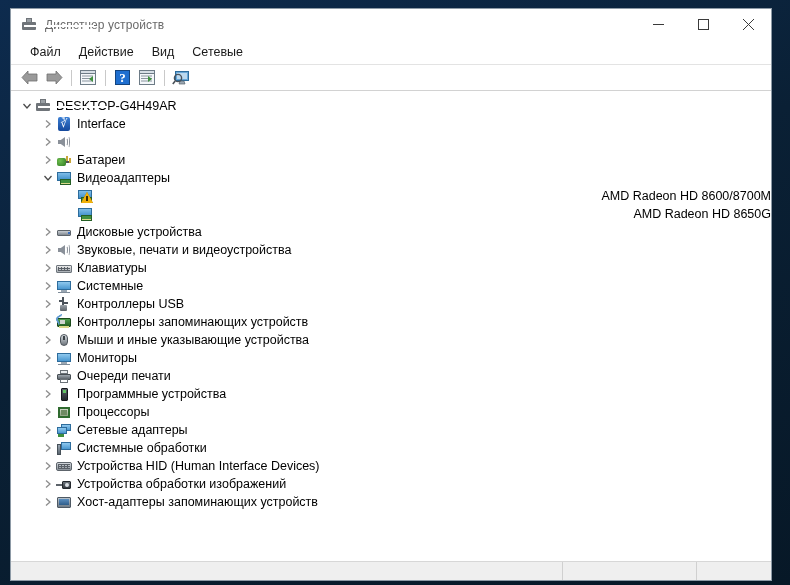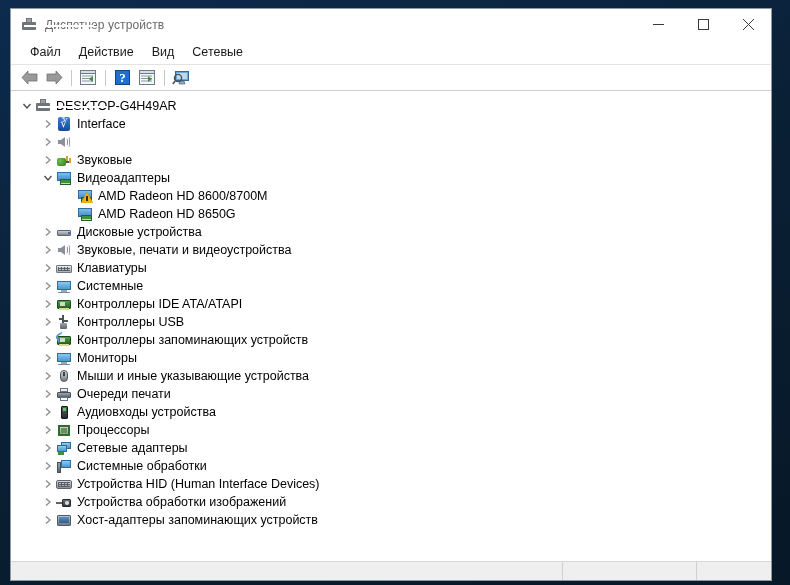--- a/index.html
+++ b/index.html
@@ -128,21 +128,21 @@
     position: relative;
   }
   .node-label {
     font-size: 12.5px;
     color: #000000;
     line-height: 16px;
   }
   
   .d0 { padding-left: 8px; }
   .d1 { padding-left: 29px; }
-  .d2 { padding-left: 66px; }
+  .d2 { padding-left: 66px; justify-content: space-between; }
 
   
   .statusbar {
     height: 19px;
     background: #efefef;
     border-top: 1px solid #d7d7d7;
     display: flex;
     flex: 0 0 auto;
     align-items: stretch;
   }
@@ -628,21 +628,21 @@
         <svg width="10" height="10" viewBox="0 0 10 10">
             <path d="M3,1.5 L7,5 L3,8.5" fill="none" stroke="#8d8d8d" stroke-width="1.3"></path>
           </svg>
       </span>
       <span class="node-icon bat">
         <span class="cord"></span>
           <span class="prong1"></span>
           <span class="prong2"></span>
           <span class="cell"></span>
       </span>
-      <span class="node-label">Звуковые</span>
+      <span class="node-label">Батареи</span>
     </div>
 
     <div class="tree-row d1">
       <span class="chev">
         <svg width="10" height="10" viewBox="0 0 10 10">
             <path d="M1.5,3 L5,7 L8.5,3" fill="none" stroke="#4b4b4b" stroke-width="1.3"></path>
           </svg>
       </span>
       <span class="node-icon adp">
         <span class="screen"></span>
@@ -720,33 +720,20 @@
           </svg>
       </span>
       <span class="node-icon mon">
         <span class="screen"></span>
           <span class="stand"></span>
           <span class="base"></span>
       </span>
       <span class="node-label">Системные</span>
     </div>
 
-    <div class="tree-row d1">
-      <span class="chev">
-        <svg width="10" height="10" viewBox="0 0 10 10">
-            <path d="M3,1.5 L7,5 L3,8.5" fill="none" stroke="#8d8d8d" stroke-width="1.3"></path>
-          </svg>
-      </span>
-      <span class="node-icon ide">
-        <span class="card"></span>
-          <span class="chip"></span>
-          <span class="pins"></span>
-      </span>
-      <span class="node-label">Контроллеры IDE ATA/ATAPI</span>
-    </div>
 
     <div class="tree-row d1">
       <span class="chev">
         <svg width="10" height="10" viewBox="0 0 10 10">
             <path d="M3,1.5 L7,5 L3,8.5" fill="none" stroke="#8d8d8d" stroke-width="1.3"></path>
           </svg>
       </span>
       <span class="node-icon usb">
         <span class="trident"></span>
           <span class="b1"></span>
@@ -770,66 +757,66 @@
       </span>
       <span class="node-label">Контроллеры запоминающих устройств</span>
     </div>
 
     <div class="tree-row d1">
       <span class="chev">
         <svg width="10" height="10" viewBox="0 0 10 10">
             <path d="M3,1.5 L7,5 L3,8.5" fill="none" stroke="#8d8d8d" stroke-width="1.3"></path>
           </svg>
       </span>
+      <span class="node-icon mouse">
+        <span class="body"></span>
+          <span class="wheel"></span>
+      </span>
+      <span class="node-label">Мыши и иные указывающие устройства</span>
+    </div>
+
+    <div class="tree-row d1">
+      <span class="chev">
+        <svg width="10" height="10" viewBox="0 0 10 10">
+            <path d="M3,1.5 L7,5 L3,8.5" fill="none" stroke="#8d8d8d" stroke-width="1.3"></path>
+          </svg>
+      </span>
       <span class="node-icon mon">
         <span class="screen"></span>
           <span class="stand"></span>
           <span class="base"></span>
       </span>
       <span class="node-label">Мониторы</span>
     </div>
 
     <div class="tree-row d1">
       <span class="chev">
         <svg width="10" height="10" viewBox="0 0 10 10">
             <path d="M3,1.5 L7,5 L3,8.5" fill="none" stroke="#8d8d8d" stroke-width="1.3"></path>
           </svg>
       </span>
-      <span class="node-icon mouse">
-        <span class="body"></span>
-          <span class="wheel"></span>
-      </span>
-      <span class="node-label">Мыши и иные указывающие устройства</span>
-    </div>
-
-    <div class="tree-row d1">
-      <span class="chev">
-        <svg width="10" height="10" viewBox="0 0 10 10">
-            <path d="M3,1.5 L7,5 L3,8.5" fill="none" stroke="#8d8d8d" stroke-width="1.3"></path>
-          </svg>
-      </span>
       <span class="node-icon prn">
         <span class="top"></span>
           <span class="body"></span>
           <span class="paper"></span>
       </span>
       <span class="node-label">Очереди печати</span>
     </div>
 
     <div class="tree-row d1">
       <span class="chev">
         <svg width="10" height="10" viewBox="0 0 10 10">
             <path d="M3,1.5 L7,5 L3,8.5" fill="none" stroke="#8d8d8d" stroke-width="1.3"></path>
           </svg>
       </span>
       <span class="node-icon soft">
         <span class="body"></span>
           <span class="led"></span>
       </span>
-      <span class="node-label">Аудиовходы устройства</span>
+      <span class="node-label">Программные устройства</span>
     </div>
 
     <div class="tree-row d1">
       <span class="chev">
         <svg width="10" height="10" viewBox="0 0 10 10">
             <path d="M3,1.5 L7,5 L3,8.5" fill="none" stroke="#8d8d8d" stroke-width="1.3"></path>
           </svg>
       </span>
       <span class="node-icon cpu">
         <span class="chip"></span>

